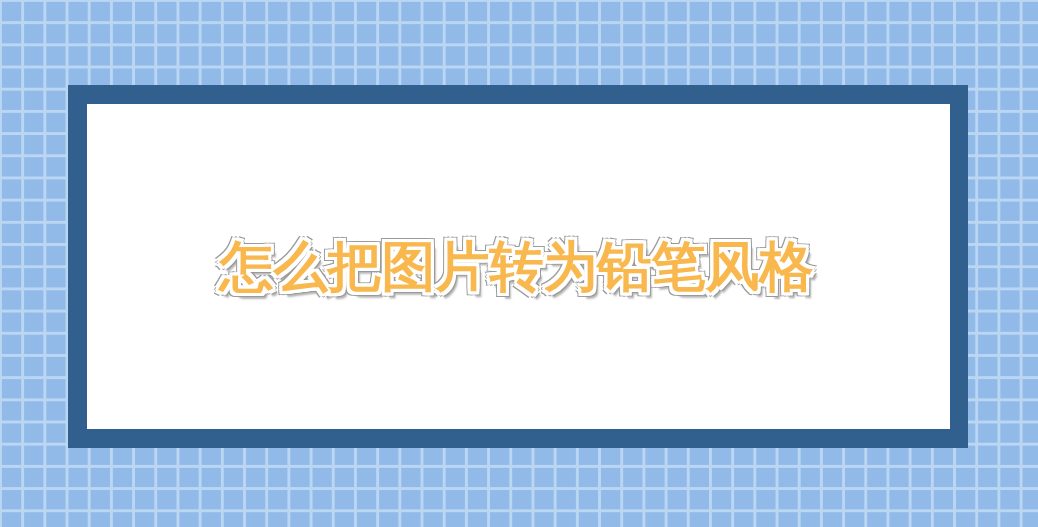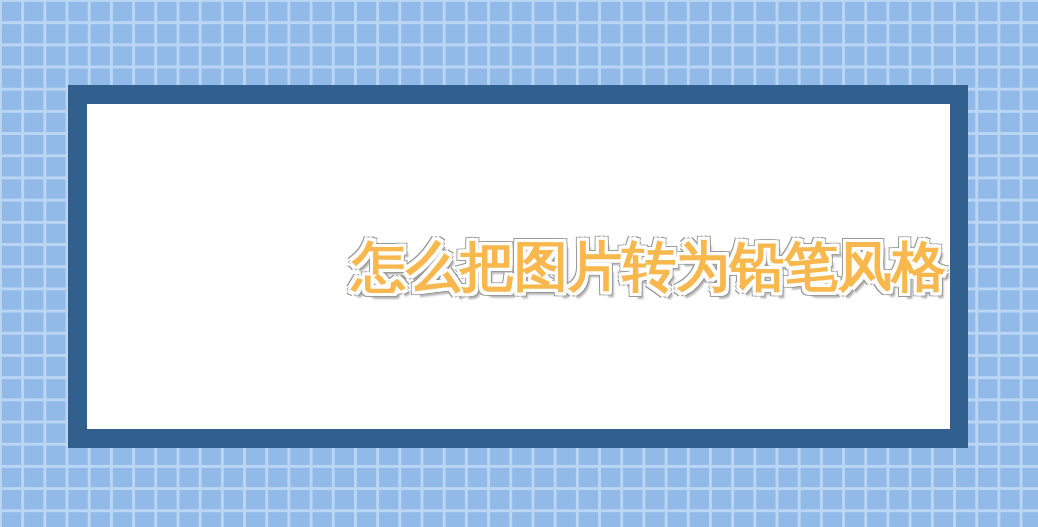--- a/index.html
+++ b/index.html
@@ -57,21 +57,21 @@
     justify-content: center;
   }
 
   
   #headline-wrap {
     position: absolute;
     left: 0;
     right: 4px;
     top: 50%;
     transform: translateY(-50%);
-    text-align: right;
+    text-align: center;
     line-height: 1;
   }
 
   #headline-text {
     display: inline-block;
     font-family: "DejaVu Sans", "Liberation Sans", sans-serif;
     font-size: 54px;
     font-weight: 700;
     letter-spacing: 0px;
     color: #f8b84e;

